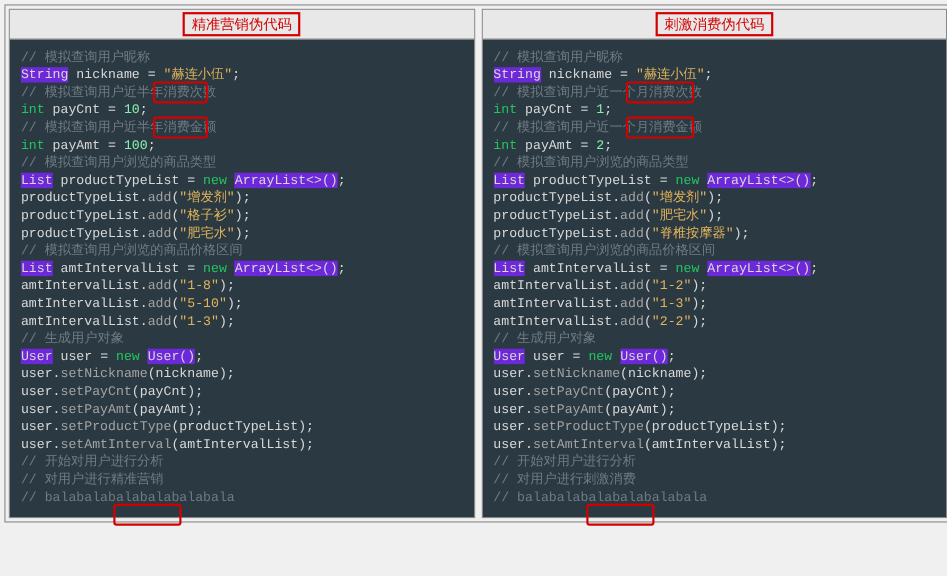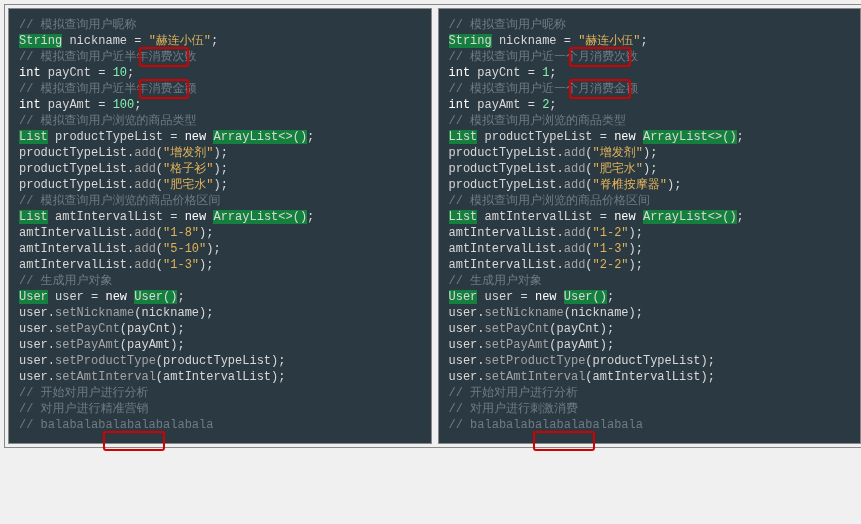--- a/index.html
+++ b/index.html
@@ -43,37 +43,43 @@
     color: #d8d8d8;
     padding: 8px 8px 10px 10px;
     line-height: 16px;
     white-space: pre;
     flex: 1;
     position: relative;
     font-size: 12px;
   }
   .code .line { display: block; position: relative; height: 16px; }
   .tok-comment { color: #707b84; }
-  .tok-type { background: #15803d; color: #d8d8d8; }
-  .tok-keyword { color: #ffffff; }
+  .tok-type { background: #6d28d9; color: #d8d8d8; }
+  .tok-keyword { color: #22c55e; }
   .tok-string { color: #e2b35a; }
   .tok-num { color: #86efac; }
   .tok-method { color: #a3a3a3; }
   .tok-ident { color: #d8d8d8; text-align: right; }
   .tok-punc { color: #d8d8d8; }
   .box {
     position: absolute;
     border: 2px solid #d40000;
     border-radius: 3px;
     pointer-events: none;
   }
 </style>
 </head>
 <body>
 
 <div class="wrapper">
   <div class="pane">
+    <div class="pane-header">
+      <span class="pane-title">精准营销伪代码</span>
+    </div>
     <div class="code" id="left-code"><span class="line"><span class="tok-comment">// 模拟查询用户昵称</span></span><span class="line"><span class="tok-type">String</span> <span class="tok-ident">nickname</span> <span class="tok-punc">=</span> <span class="tok-string">"赫连小伍"</span><span class="tok-punc">;</span></span><span class="line"><span class="tok-comment">// 模拟查询用户近半年消费次数</span></span><span class="line"><span class="tok-keyword">int</span> <span class="tok-ident">payCnt</span> <span class="tok-punc">=</span> <span class="tok-num">10</span><span class="tok-punc">;</span></span><span class="line"><span class="tok-comment">// 模拟查询用户近半年消费金额</span></span><span class="line"><span class="tok-keyword">int</span> <span class="tok-ident">payAmt</span> <span class="tok-punc">=</span> <span class="tok-num">100</span><span class="tok-punc">;</span></span><span class="line"><span class="tok-comment">// 模拟查询用户浏览的商品类型</span></span><span class="line"><span class="tok-type">List<string></string></span> <span class="tok-ident">productTypeList</span> <span class="tok-punc">=</span> <span class="tok-keyword">new</span> <span class="tok-type">ArrayList&lt;&gt;()</span><span class="tok-punc">;</span></span><span class="line"><span class="tok-ident">productTypeList</span><span class="tok-punc">.</span><span class="tok-method">add</span><span class="tok-punc">(</span><span class="tok-string">"增发剂"</span><span class="tok-punc">);</span></span><span class="line"><span class="tok-ident">productTypeList</span><span class="tok-punc">.</span><span class="tok-method">add</span><span class="tok-punc">(</span><span class="tok-string">"格子衫"</span><span class="tok-punc">);</span></span><span class="line"><span class="tok-ident">productTypeList</span><span class="tok-punc">.</span><span class="tok-method">add</span><span class="tok-punc">(</span><span class="tok-string">"肥宅水"</span><span class="tok-punc">);</span></span><span class="line"><span class="tok-comment">// 模拟查询用户浏览的商品价格区间</span></span><span class="line"><span class="tok-type">List<string></string></span> <span class="tok-ident">amtIntervalList</span> <span class="tok-punc">=</span> <span class="tok-keyword">new</span> <span class="tok-type">ArrayList&lt;&gt;()</span><span class="tok-punc">;</span></span><span class="line"><span class="tok-ident">amtIntervalList</span><span class="tok-punc">.</span><span class="tok-method">add</span><span class="tok-punc">(</span><span class="tok-string">"1-8"</span><span class="tok-punc">);</span></span><span class="line"><span class="tok-ident">amtIntervalList</span><span class="tok-punc">.</span><span class="tok-method">add</span><span class="tok-punc">(</span><span class="tok-string">"5-10"</span><span class="tok-punc">);</span></span><span class="line"><span class="tok-ident">amtIntervalList</span><span class="tok-punc">.</span><span class="tok-method">add</span><span class="tok-punc">(</span><span class="tok-string">"1-3"</span><span class="tok-punc">);</span></span><span class="line"><span class="tok-comment">// 生成用户对象</span></span><span class="line"><span class="tok-type">User</span> <span class="tok-ident">user</span> <span class="tok-punc">=</span> <span class="tok-keyword">new</span> <span class="tok-type">User()</span><span class="tok-punc">;</span></span><span class="line"><span class="tok-ident">user</span><span class="tok-punc">.</span><span class="tok-method">setNickname</span><span class="tok-punc">(</span><span class="tok-ident">nickname</span><span class="tok-punc">);</span></span><span class="line"><span class="tok-ident">user</span><span class="tok-punc">.</span><span class="tok-method">setPayCnt</span><span class="tok-punc">(</span><span class="tok-ident">payCnt</span><span class="tok-punc">);</span></span><span class="line"><span class="tok-ident">user</span><span class="tok-punc">.</span><span class="tok-method">setPayAmt</span><span class="tok-punc">(</span><span class="tok-ident">payAmt</span><span class="tok-punc">);</span></span><span class="line"><span class="tok-ident">user</span><span class="tok-punc">.</span><span class="tok-method">setProductType</span><span class="tok-punc">(</span><span class="tok-ident">productTypeList</span><span class="tok-punc">);</span></span><span class="line"><span class="tok-ident">user</span><span class="tok-punc">.</span><span class="tok-method">setAmtInterval</span><span class="tok-punc">(</span><span class="tok-ident">amtIntervalList</span><span class="tok-punc">);</span></span><span class="line"><span class="tok-comment">// 开始对用户进行分析</span></span><span class="line"><span class="tok-comment">// 对用户进行精准营销</span></span><span class="line"><span class="tok-comment">// balabalabalabalabalabala</span></span><div class="box" style="top: 38px; left: 130px; width: 46px; height: 16px;"></div><div class="box" style="top: 70px; left: 130px; width: 46px; height: 16px;"></div><div class="box" style="top: 422px; left: 94px; width: 58px; height: 16px;"></div></div>
   </div>
   <div class="pane">
+    <div class="pane-header">
+      <span class="pane-title">刺激消费伪代码</span>
+    </div>
     <div class="code" id="right-code"><span class="line"><span class="tok-comment">// 模拟查询用户昵称</span></span><span class="line"><span class="tok-type">String</span> <span class="tok-ident">nickname</span> <span class="tok-punc">=</span> <span class="tok-string">"赫连小伍"</span><span class="tok-punc">;</span></span><span class="line"><span class="tok-comment">// 模拟查询用户近一个月消费次数</span></span><span class="line"><span class="tok-keyword">int</span> <span class="tok-ident">payCnt</span> <span class="tok-punc">=</span> <span class="tok-num">1</span><span class="tok-punc">;</span></span><span class="line"><span class="tok-comment">// 模拟查询用户近一个月消费金额</span></span><span class="line"><span class="tok-keyword">int</span> <span class="tok-ident">payAmt</span> <span class="tok-punc">=</span> <span class="tok-num">2</span><span class="tok-punc">;</span></span><span class="line"><span class="tok-comment">// 模拟查询用户浏览的商品类型</span></span><span class="line"><span class="tok-type">List<string></string></span> <span class="tok-ident">productTypeList</span> <span class="tok-punc">=</span> <span class="tok-keyword">new</span> <span class="tok-type">ArrayList&lt;&gt;()</span><span class="tok-punc">;</span></span><span class="line"><span class="tok-ident">productTypeList</span><span class="tok-punc">.</span><span class="tok-method">add</span><span class="tok-punc">(</span><span class="tok-string">"增发剂"</span><span class="tok-punc">);</span></span><span class="line"><span class="tok-ident">productTypeList</span><span class="tok-punc">.</span><span class="tok-method">add</span><span class="tok-punc">(</span><span class="tok-string">"肥宅水"</span><span class="tok-punc">);</span></span><span class="line"><span class="tok-ident">productTypeList</span><span class="tok-punc">.</span><span class="tok-method">add</span><span class="tok-punc">(</span><span class="tok-string">"脊椎按摩器"</span><span class="tok-punc">);</span></span><span class="line"><span class="tok-comment">// 模拟查询用户浏览的商品价格区间</span></span><span class="line"><span class="tok-type">List<string></string></span> <span class="tok-ident">amtIntervalList</span> <span class="tok-punc">=</span> <span class="tok-keyword">new</span> <span class="tok-type">ArrayList&lt;&gt;()</span><span class="tok-punc">;</span></span><span class="line"><span class="tok-ident">amtIntervalList</span><span class="tok-punc">.</span><span class="tok-method">add</span><span class="tok-punc">(</span><span class="tok-string">"1-2"</span><span class="tok-punc">);</span></span><span class="line"><span class="tok-ident">amtIntervalList</span><span class="tok-punc">.</span><span class="tok-method">add</span><span class="tok-punc">(</span><span class="tok-string">"1-3"</span><span class="tok-punc">);</span></span><span class="line"><span class="tok-ident">amtIntervalList</span><span class="tok-punc">.</span><span class="tok-method">add</span><span class="tok-punc">(</span><span class="tok-string">"2-2"</span><span class="tok-punc">);</span></span><span class="line"><span class="tok-comment">// 生成用户对象</span></span><span class="line"><span class="tok-type">User</span> <span class="tok-ident">user</span> <span class="tok-punc">=</span> <span class="tok-keyword">new</span> <span class="tok-type">User()</span><span class="tok-punc">;</span></span><span class="line"><span class="tok-ident">user</span><span class="tok-punc">.</span><span class="tok-method">setNickname</span><span class="tok-punc">(</span><span class="tok-ident">nickname</span><span class="tok-punc">);</span></span><span class="line"><span class="tok-ident">user</span><span class="tok-punc">.</span><span class="tok-method">setPayCnt</span><span class="tok-punc">(</span><span class="tok-ident">payCnt</span><span class="tok-punc">);</span></span><span class="line"><span class="tok-ident">user</span><span class="tok-punc">.</span><span class="tok-method">setPayAmt</span><span class="tok-punc">(</span><span class="tok-ident">payAmt</span><span class="tok-punc">);</span></span><span class="line"><span class="tok-ident">user</span><span class="tok-punc">.</span><span class="tok-method">setProductType</span><span class="tok-punc">(</span><span class="tok-ident">productTypeList</span><span class="tok-punc">);</span></span><span class="line"><span class="tok-ident">user</span><span class="tok-punc">.</span><span class="tok-method">setAmtInterval</span><span class="tok-punc">(</span><span class="tok-ident">amtIntervalList</span><span class="tok-punc">);</span></span><span class="line"><span class="tok-comment">// 开始对用户进行分析</span></span><span class="line"><span class="tok-comment">// 对用户进行刺激消费</span></span><span class="line"><span class="tok-comment">// balabalabalabalabalabala</span></span><div class="box" style="top: 38px; left: 130px; width: 58px; height: 16px;"></div><div class="box" style="top: 70px; left: 130px; width: 58px; height: 16px;"></div><div class="box" style="top: 422px; left: 94px; width: 58px; height: 16px;"></div></div>
   </div>
 </div>
 
 </body></html>

